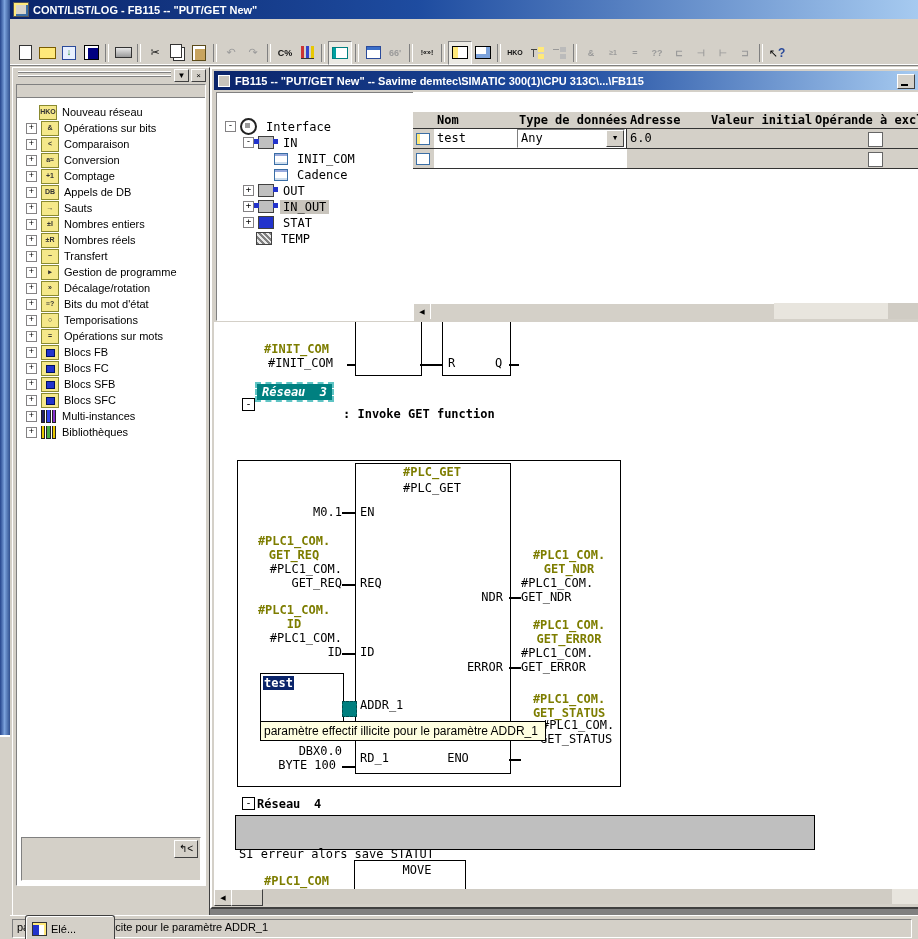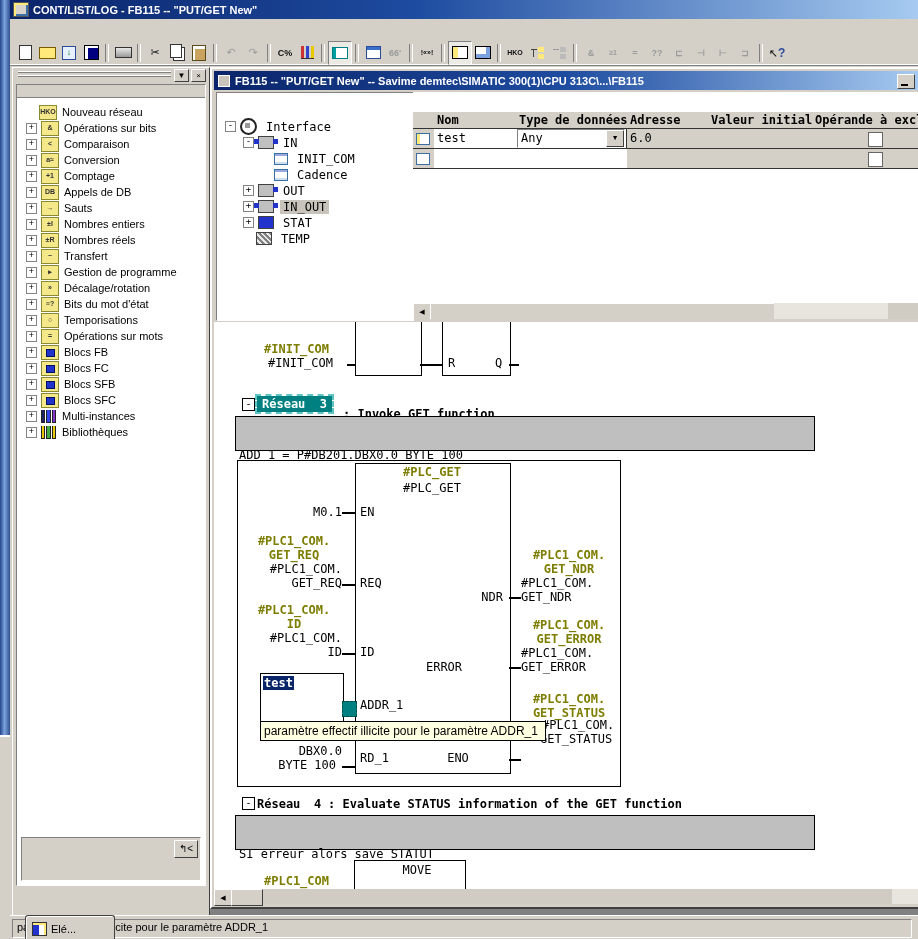--- a/index.html
+++ b/index.html
@@ -527,27 +527,23 @@
           <span class="cm" style="left:54px;top:34px;">#INIT_COM</span>
           <div class="w" style="left:133px;top:42px;width:9px;"></div>
           <div class="lbox" style="left:141px;top:-10px;width:65px;height:62px;"></div>
           <div class="w" style="left:206px;top:42px;width:22px;"></div>
           <div class="lbox" style="left:228px;top:-10px;width:67px;height:62px;"></div>
           <span class="cm" style="left:234px;top:34px;">R</span>
           <span class="cm" style="left:281px;top:34px;">Q</span>
           <div class="w" style="left:295px;top:42px;width:10px;"></div>
 
           <div class="collapse" style="left:28px;top:76px;">-</div>
-          <div class="net-chip" style="left:43px;top:74px;"><span>Réseau</span><span>&nbsp;&nbsp;</span><span>3</span></div>
+          <div class="net-chip" style="left:43px;top:62px;font-style:italic;"><span>Réseau</span><span>&nbsp;&nbsp;</span><span>3</span></div>
           <span class="cm b" style="left:129px;top:76px;margin-top:9px;">: Invoke GET function</span>
 
-          <div class="cbox" style="left:21px;top:94px;width:572px;height:31px;">
-            <div>ADD_1 = P#DB201.DBX0.0 BYTE 100</div>
-            <div>RD_1 = P#DB200.DBX0.0 BYTE 100</div>
-          </div>
 
           <div class="lbox" style="left:23px;top:138px;width:382px;height:325px;"></div>
           <div class="lbox" style="left:141px;top:141px;width:154px;height:309px;"></div>
           <span class="cm ol cmc" style="left:141px;top:143px;width:154px;">#PLC_GET</span>
           <span class="cm cmc" style="left:141px;top:159px;width:154px;">#PLC_GET</span>
 
           <span class="cm cmr" style="left:38px;top:183px;">M0.1</span>
           <div class="w" style="left:128px;top:190px;width:13px;"></div>
           <span class="cm" style="left:146px;top:183px;">EN</span>
 
@@ -581,36 +577,35 @@
           <span class="cm ol cmc" style="left:300px;top:240px;width:110px;">GET_NDR</span>
           <span class="cm" style="left:307px;top:254px;">#PLC1_COM.</span>
           <span class="cm" style="left:307px;top:268px;">GET_NDR</span>
           <span class="cm cmr" style="left:199px;top:268px;">NDR</span>
           <div class="w" style="left:295px;top:275px;width:12px;"></div>
 
           <span class="cm ol cmc" style="left:300px;top:296px;width:110px;">#PLC1_COM.</span>
           <span class="cm ol cmc" style="left:300px;top:310px;width:110px;">GET_ERROR</span>
           <span class="cm" style="left:307px;top:324px;">#PLC1_COM.</span>
           <span class="cm" style="left:307px;top:338px;">GET_ERROR</span>
-          <span class="cm cmr" style="left:185px;top:338px;text-align:center;">ERROR</span>
+          <span class="cm cmr" style="left:199px;top:338px;">ERROR</span>
           <div class="w" style="left:295px;top:345px;width:12px;"></div>
 
           <span class="cm ol cmc" style="left:300px;top:370px;width:110px;">#PLC1_COM.</span>
           <span class="cm ol cmc" style="left:300px;top:384px;width:110px;">GET_STATUS</span>
           <span class="cm" style="left:328px;top:396px;">#PLC1_COM.</span>
           <div class="w" style="left:318px;top:417px;width:7px;"></div>
           <span class="cm" style="left:326px;top:410px;">GET_STATUS</span>
 
           <span class="cm cmr" style="left:199px;top:429px;text-align:center;">ENO</span>
           <div class="w" style="left:295px;top:437px;width:12px;"></div>
 
           <div class="collapse" style="left:28px;top:475px;">-</div>
           <span class="cm b" style="left:43px;top:475px;">Réseau</span>
           <span class="cm b" style="left:100px;top:475px;">4</span>
-          <span class="cm b" style="left:114px;top:475px;">: Evaluate STATUS information of the GET function</span>
           <div class="cbox" style="left:21px;top:493px;width:572px;height:31px;">
             <div>SI erreur alors save STATUT</div>
           </div>
           <div class="lbox" style="left:140px;top:538px;width:110px;height:40px;"></div>
           <span class="cm cmc" style="left:140px;top:541px;width:126px;">MOVE</span>
           <span class="cm ol" style="left:50px;top:552px;">#PLC1_COM</span>
         </div>
 
         <div class="sbar" style="left:2px;right:2px;top:820px;height:15px;">
           <span class="sarrow">◀</span>

